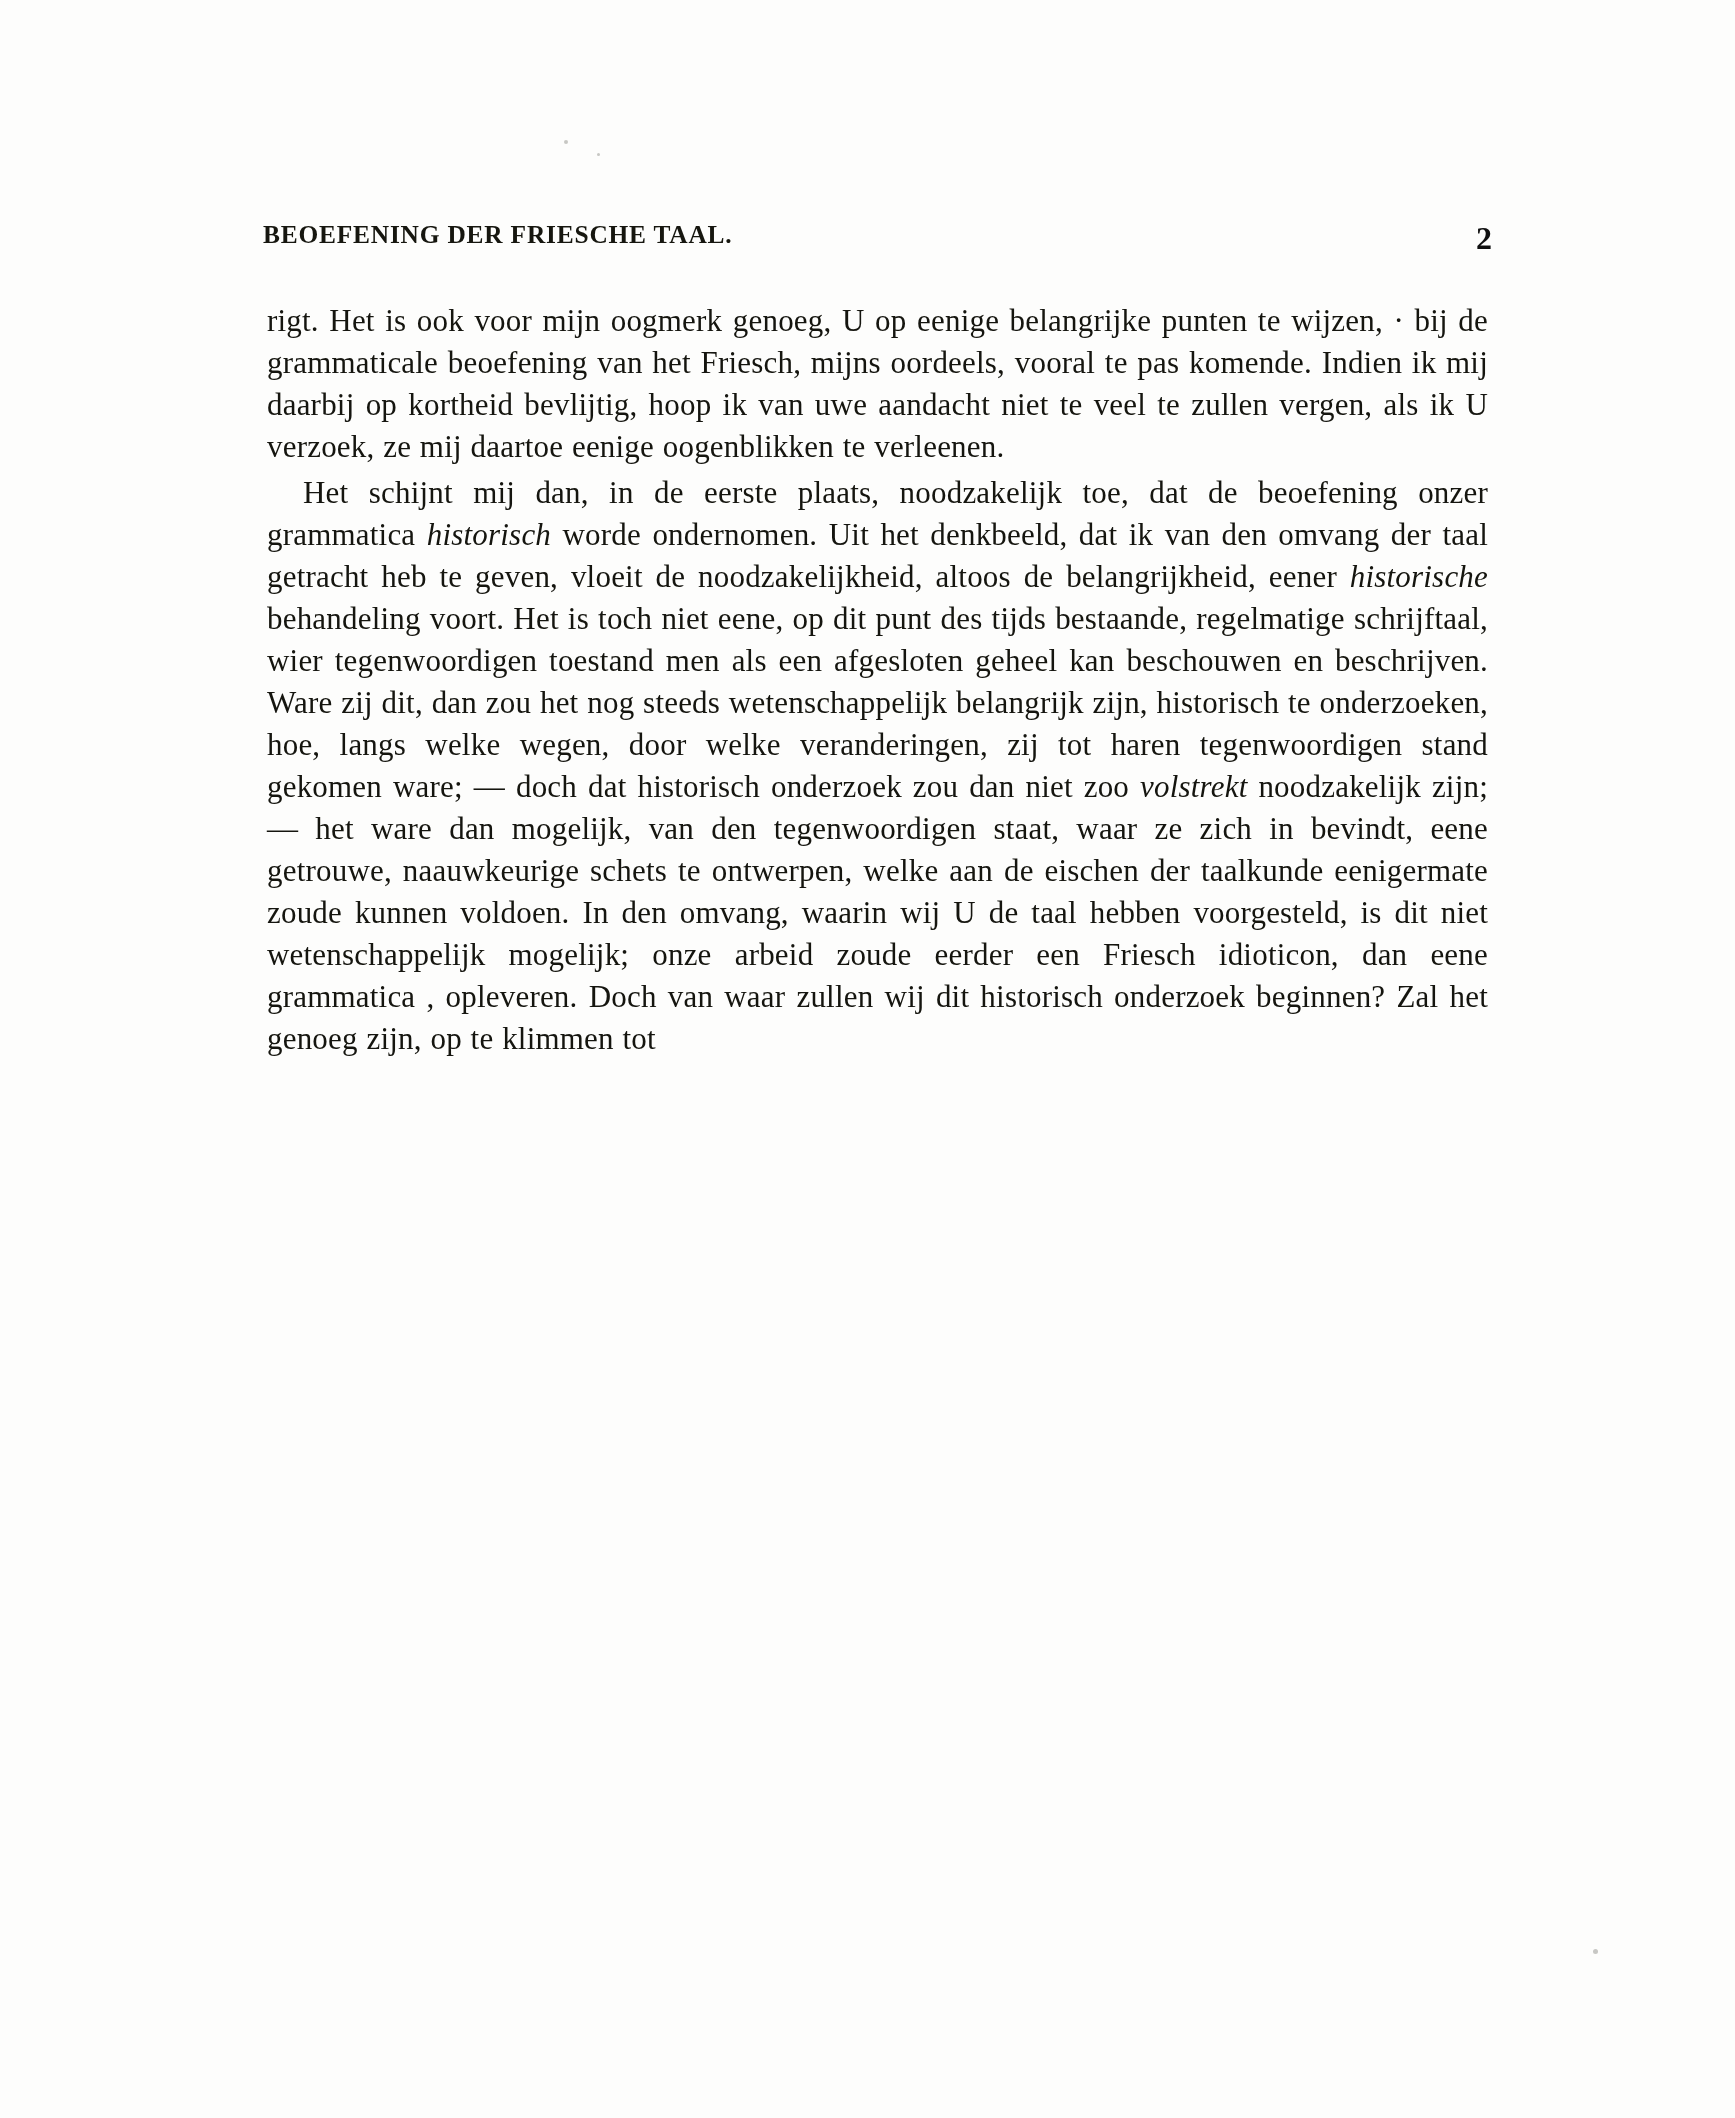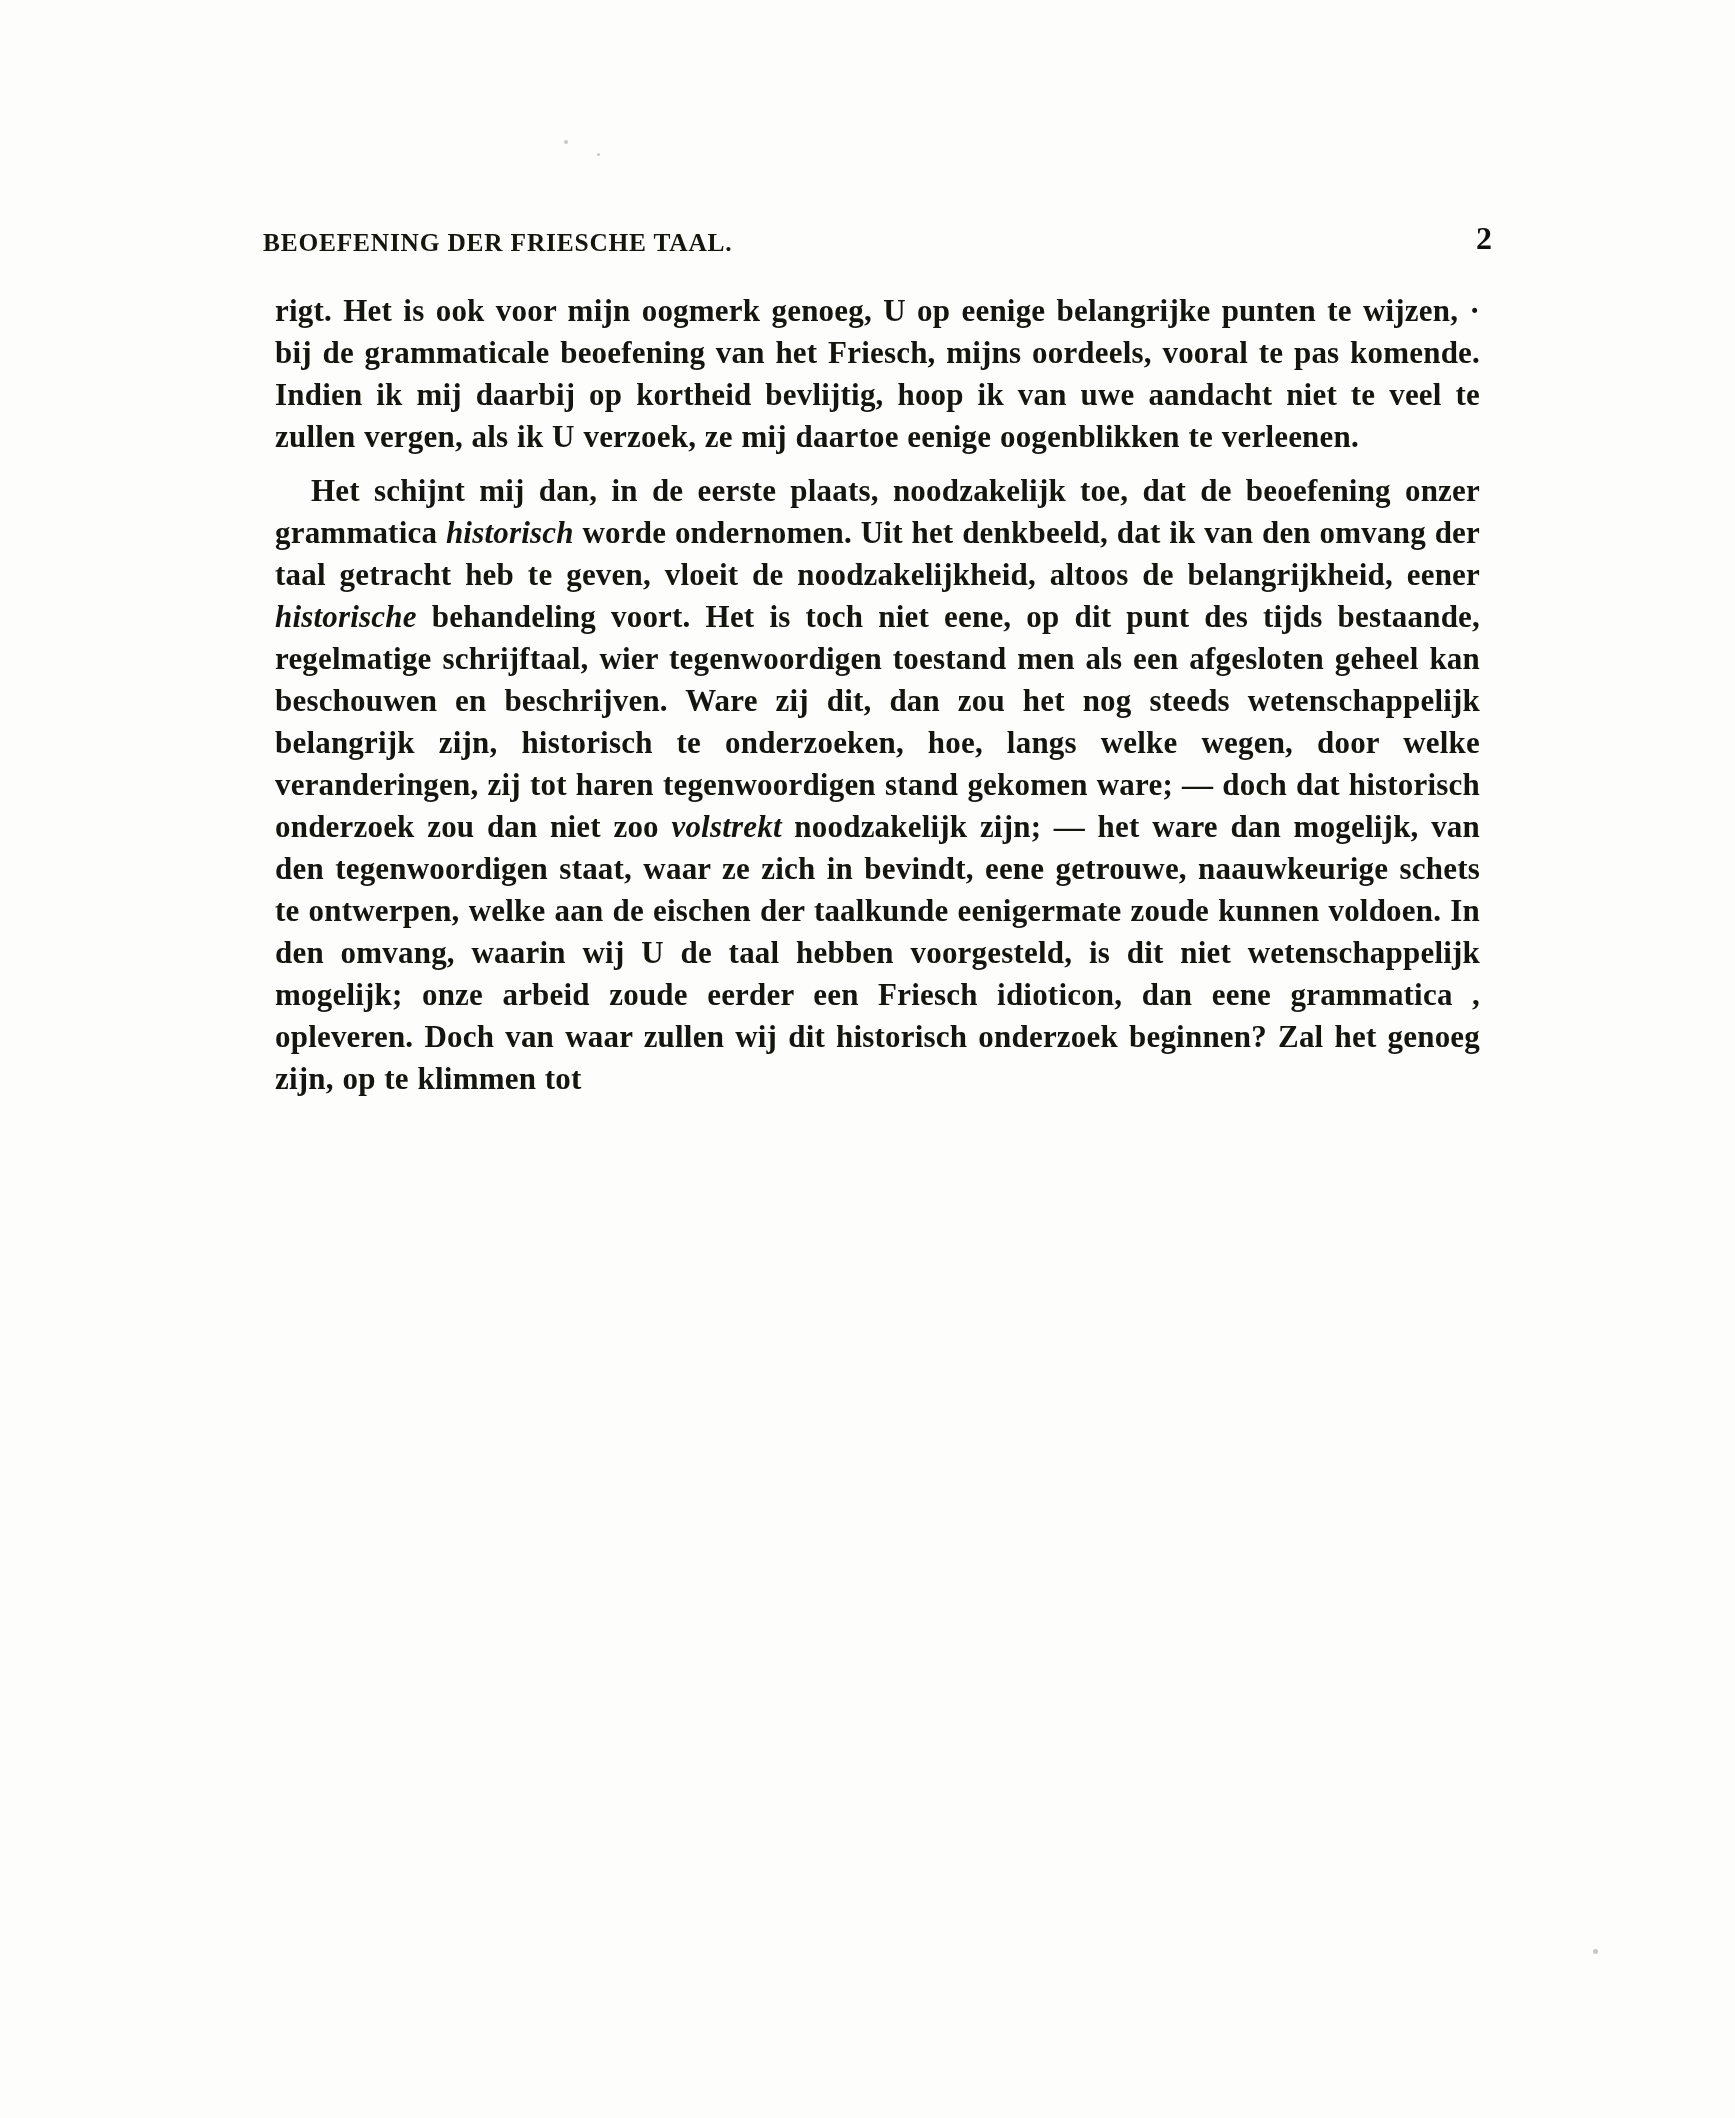--- a/index.html
+++ b/index.html
@@ -26,49 +26,48 @@
     opacity: .55;
   }
   .content {
     position: absolute;
     left: 263px;
     top: 220px;
     width: 1229px;
   }
   .running-head {
     display: flex;
-    align-items: flex-end;
+    align-items: flex-start;
     justify-content: space-between;
     width: 100%;
-    margin-bottom: 33px;
+    margin-bottom: 43px;
   }
   .running-head .rh-title {
     font-variant: small-caps;
     font-weight: 700;
     letter-spacing: 0.8px;
     font-size: 25.4px;
     color: #16160f;
     white-space: nowrap;
   }
   .running-head .rh-page {
     font-weight: 700;
     font-size: 32px;
     color: #101010;
     margin-left: 17px;
   }
   p.body-par {
-    margin: 12px;
+    margin: 4px;
     font-size: 31px;
     line-height: 1.355;
     text-align: justify;
     text-justify: inter-word;
     color: #15150f;
     letter-spacing: 0.2px;
     word-spacing: 0.8px;
-    font-weight: bold;
   }
   p.body-par + p.body-par {
     margin-top: 1.7px;
   }
   p.indent {
     text-indent: 36px;
   }
   .it {
     font-style: italic;
   }

